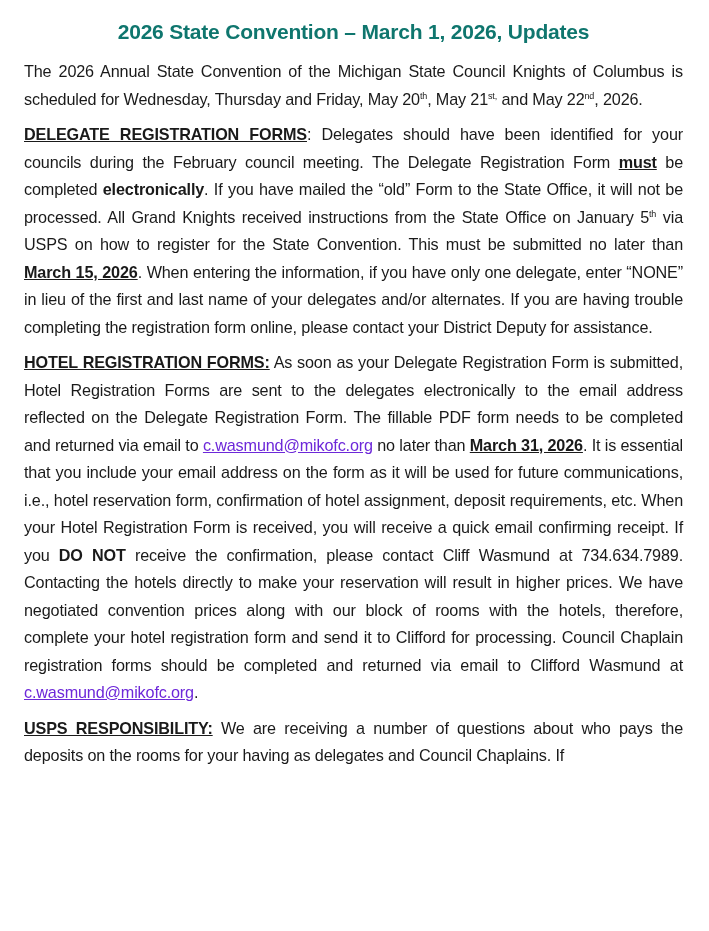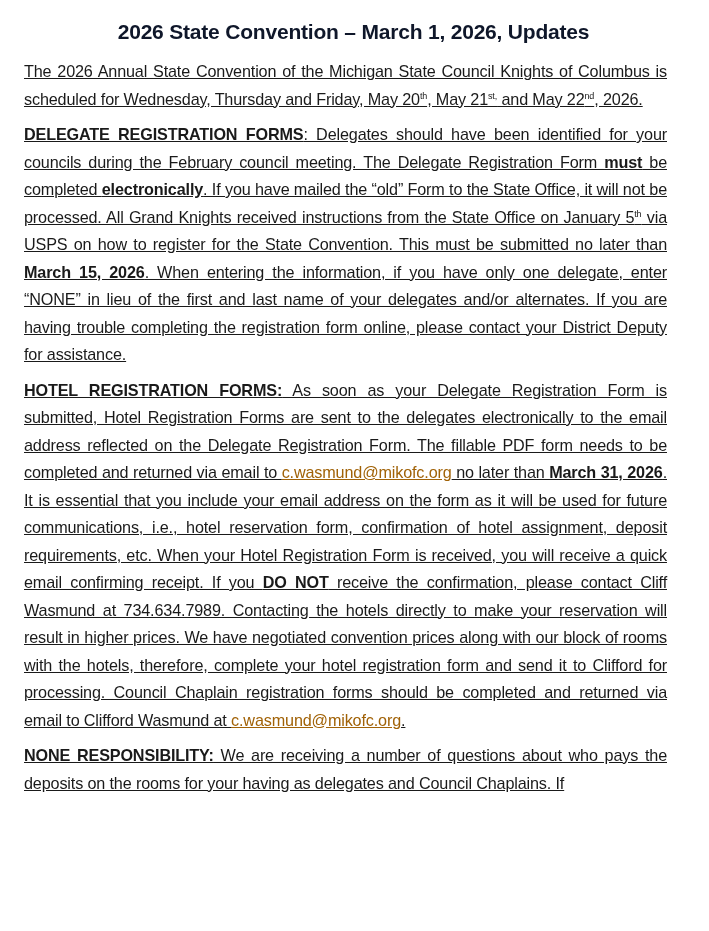--- a/index.html
+++ b/index.html
@@ -4,39 +4,39 @@
 <style>
   html, body { margin: 0; padding: 0; background: #ffffff; }
   body { width: 709px; height: 931px; overflow: hidden; position: relative; }
   .page {
     position: absolute; left: 24px; top: 14px; width: 659px;
     font-family: "Liberation Sans", sans-serif;
     color: #1a1a1a;
   }
   .title {
     text-align: center; font-weight: bold; font-size: 21px;
-    margin: 6px 0 14px 0; letter-spacing: -0.2px; color: #0f172a;
+    margin: 6px 0 14px 0; letter-spacing: -0.2px; color: #0f766e;
   }
   p {
-    margin: 0 16px 8px 0;
+    margin: 0 0 8px 0;
     font-size: 16.2px; line-height: 27.5px;
-    text-align: justify; letter-spacing: -0.15px; text-decoration: underline;
+    text-align: justify; letter-spacing: -0.15px;
   }
   .hd { font-weight: bold; text-decoration: underline; }
   .b { font-weight: bold; }
   .bu { font-weight: bold; text-decoration: underline; }
   sup { font-size: 9px; line-height: 0; vertical-align: 6px; }
-  a.link { color: #a16207; text-decoration: underline; }
+  a.link { color: #6d28d9; text-decoration: underline; }
 </style>
 </head>
 <body>
 
 <div class="page">
   <div class="title">2026 State Convention – March 1, 2026, Updates</div>
 
   <p><span>The 2026 Annual State Convention of the Michigan State Council Knights of Columbus is scheduled for Wednesday, Thursday and Friday, May 20</span><sup>th</sup><span>, May 21</span><sup>st,</sup><span> and May 22</span><sup>nd</sup><span>, 2026.</span></p>
 
   <p><span class="hd">DELEGATE REGISTRATION FORMS</span><span>: Delegates should have been identified for your councils during the February council meeting. The Delegate Registration Form </span><span class="bu">must</span><span> be completed </span><span class="b">electronically</span><span>. If you have mailed the “old” Form to the State Office, it will not be processed. All Grand Knights received instructions from the State Office on January 5</span><sup>th</sup><span> via USPS on how to register for the State Convention. This must be submitted no later than </span><span class="bu">March 15, 2026</span><span>. When entering the information, if you have only one delegate, enter “NONE” in lieu of the first and last name of your delegates and/or alternates. If you are having trouble completing the registration form online, please contact your District Deputy for assistance.</span></p>
 
   <p><span class="hd">HOTEL REGISTRATION FORMS:</span><span> As soon as your Delegate Registration Form is submitted, Hotel Registration Forms are sent to the delegates electronically to the email address reflected on the Delegate Registration Form. The fillable PDF form needs to be completed and returned via email to </span><a class="link" href="#">c.wasmund@mikofc.org</a><span> no later than </span><span class="bu">March 31, 2026</span><span>. It is essential that you include your email address on the form as it will be used for future communications, i.e., hotel reservation form, confirmation of hotel assignment, deposit requirements, etc. When your Hotel Registration Form is received, you will receive a quick email confirming receipt. If you </span><span class="b">DO NOT</span><span> receive the confirmation, please contact Cliff Wasmund at 734.634.7989. Contacting the hotels directly to make your reservation will result in higher prices. We have negotiated convention prices along with our block of rooms with the hotels, therefore, complete your hotel registration form and send it to Clifford for processing. Council Chaplain registration forms should be completed and returned via email to Clifford Wasmund at </span><a class="link" href="#">c.wasmund@mikofc.org</a><span>.</span></p>
 
-  <p><span class="hd">NONE RESPONSIBILITY:</span><span> We are receiving a number of questions about who pays the deposits on the rooms for your having as delegates and Council Chaplains. If</span></p>
+  <p><span class="hd">USPS RESPONSIBILITY:</span><span> We are receiving a number of questions about who pays the deposits on the rooms for your having as delegates and Council Chaplains. If</span></p>
 </div>
 
 </body></html>

